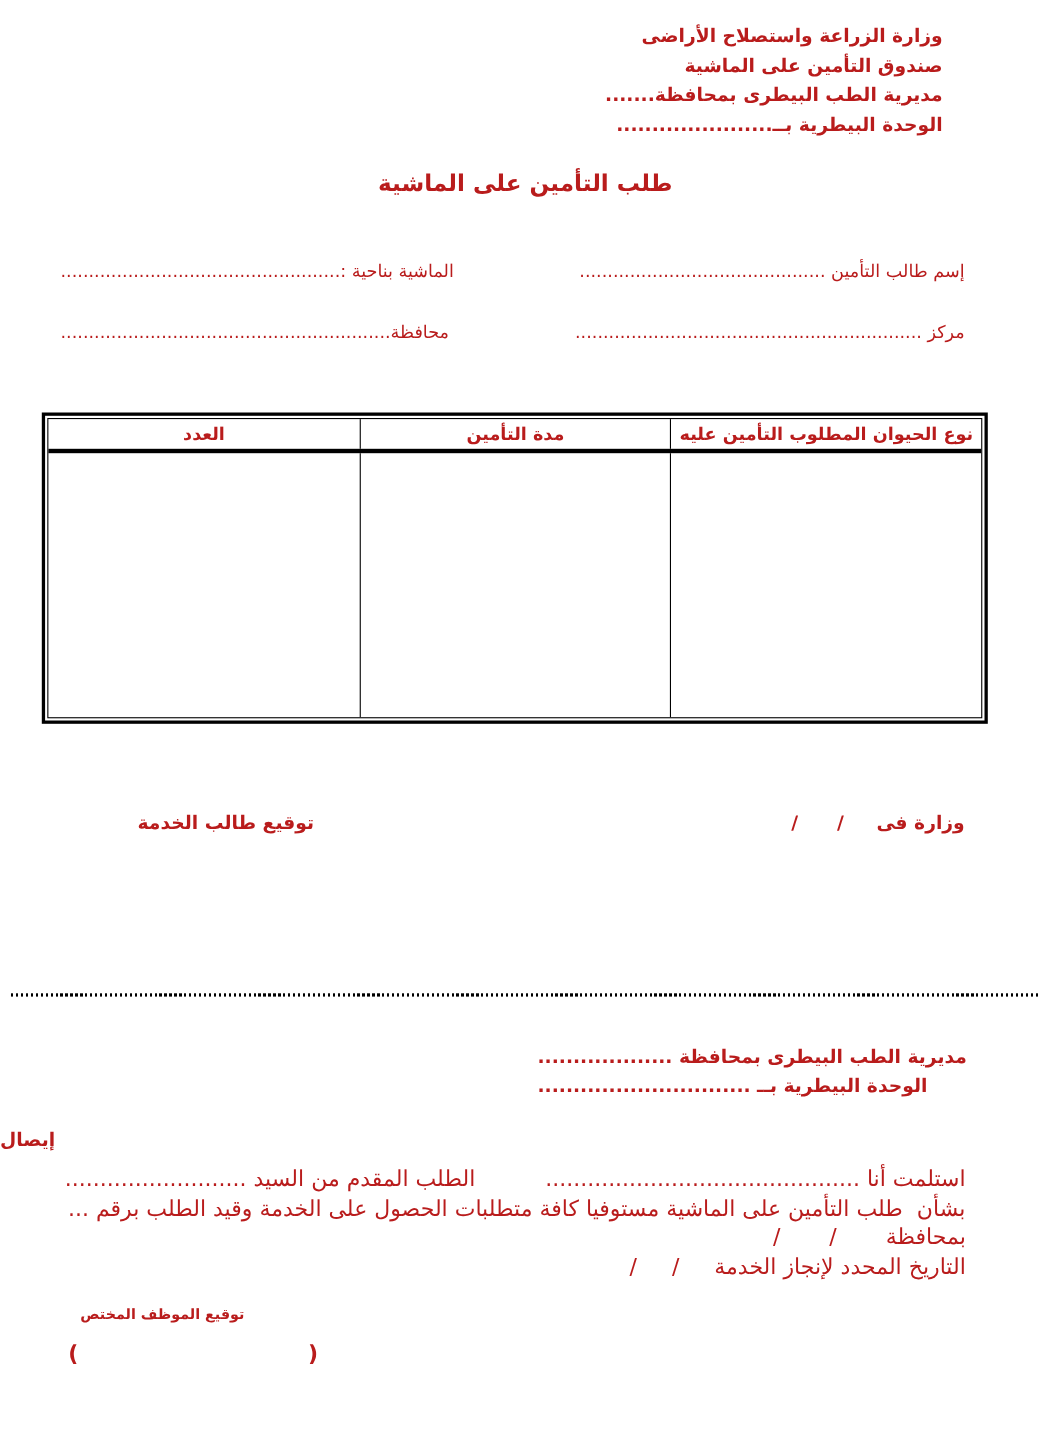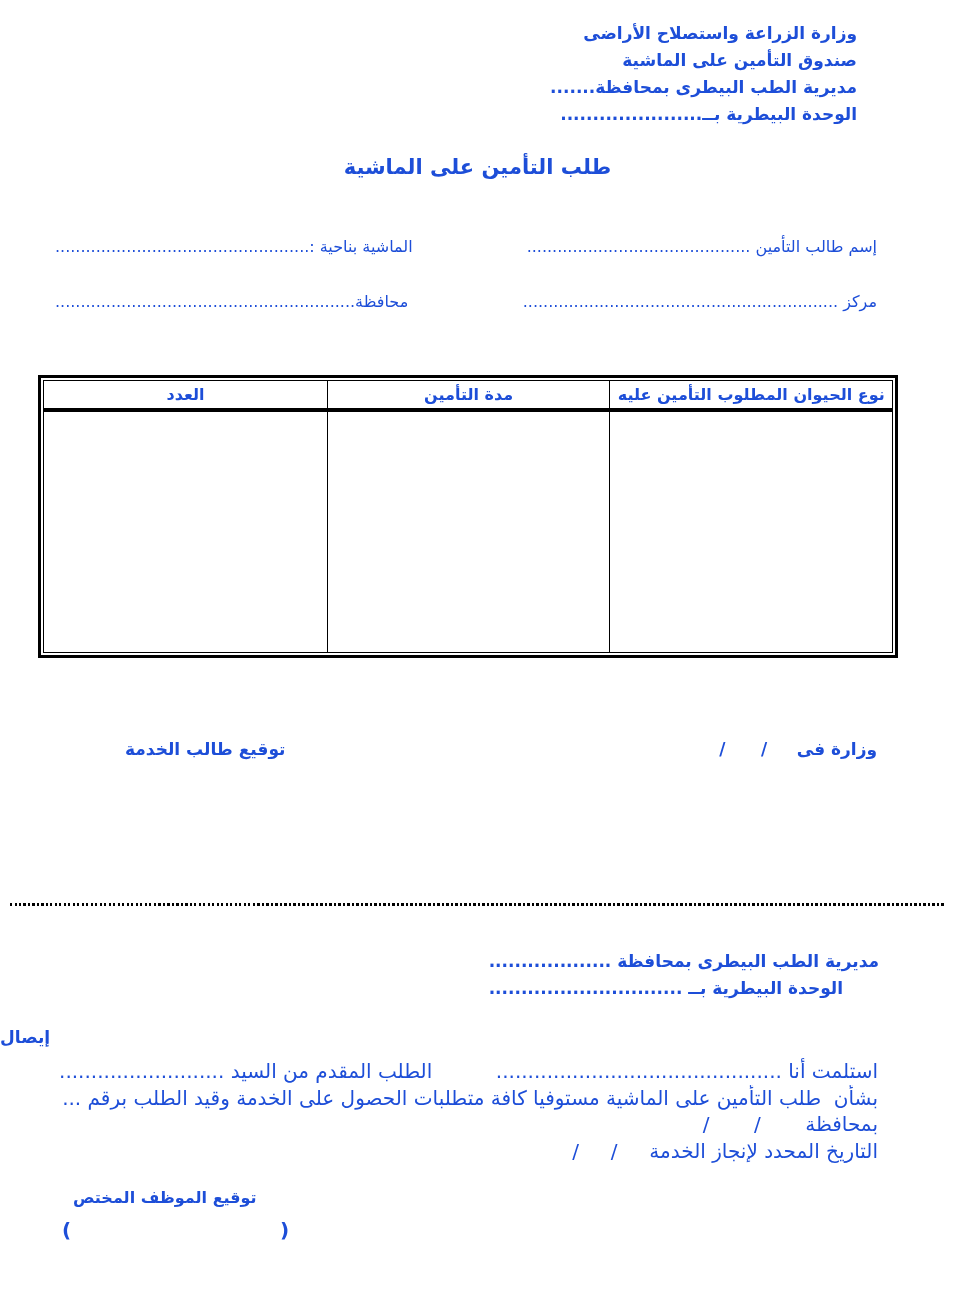--- a/index.html
+++ b/index.html
@@ -1,18 +1,18 @@
 <!DOCTYPE html>
 <html lang="ar"><head>
 <meta charset="utf-8">
 <style>
   html,body{margin:0;padding:0;background:#fff;}
   .page{
     position:relative;width:955px;height:1301px;background:#ffffff;overflow:hidden;
-    font-family:"DejaVu Sans",sans-serif;color:#1d4ed8;direction:rtl;
+    font-family:"DejaVu Sans",sans-serif;color:#b91c1c;direction:rtl;
   }
   .page *{box-sizing:border-box;}
   .txt{white-space:pre-wrap;}
 
   
   .top-header{position:absolute;top:20px;right:98px;text-align:right;
     font-weight:700;font-size:17px;line-height:27px;}
   
   .doc-title{position:absolute;top:155px;left:0;width:100%;text-align:center;
     font-weight:700;font-size:21px;}
@@ -42,21 +42,21 @@
     background:repeating-linear-gradient(90deg,#000 0 2px,transparent 2px 4.5px);}
 
   
   .dept-header{position:absolute;top:948px;right:76px;text-align:left;
     font-weight:700;font-size:17px;line-height:26.5px;}
   .receipt-title{position:absolute;top:1027px;left:0;width:100%;text-align:left;
     font-weight:700;font-size:17px;}
   .receipt-body{position:absolute;top:1058px;right:77px;left:60px;direction:rtl;
     font-size:20px;line-height:26.5px;text-align:right;}
   .receipt-body .nowrap{white-space:pre;overflow:hidden;display:block;}
-  .employee-signature{position:absolute;top:1188px;left:73px;font-weight:700;font-size:16px;direction:rtl;}
+  .employee-signature{position:absolute;top:1188px;left:73px;font-weight:700;font-size:13px;direction:rtl;}
   .sign-parens{position:absolute;top:1218px;left:62px;font-weight:700;font-size:20px;
     direction:ltr;white-space:pre;}
 </style>
 </head>
 <body>
 
 <div class="page">
 
   <div class="top-header">
     <div class="txt">وزارة الزراعة واستصلاح الأراضى</div>

